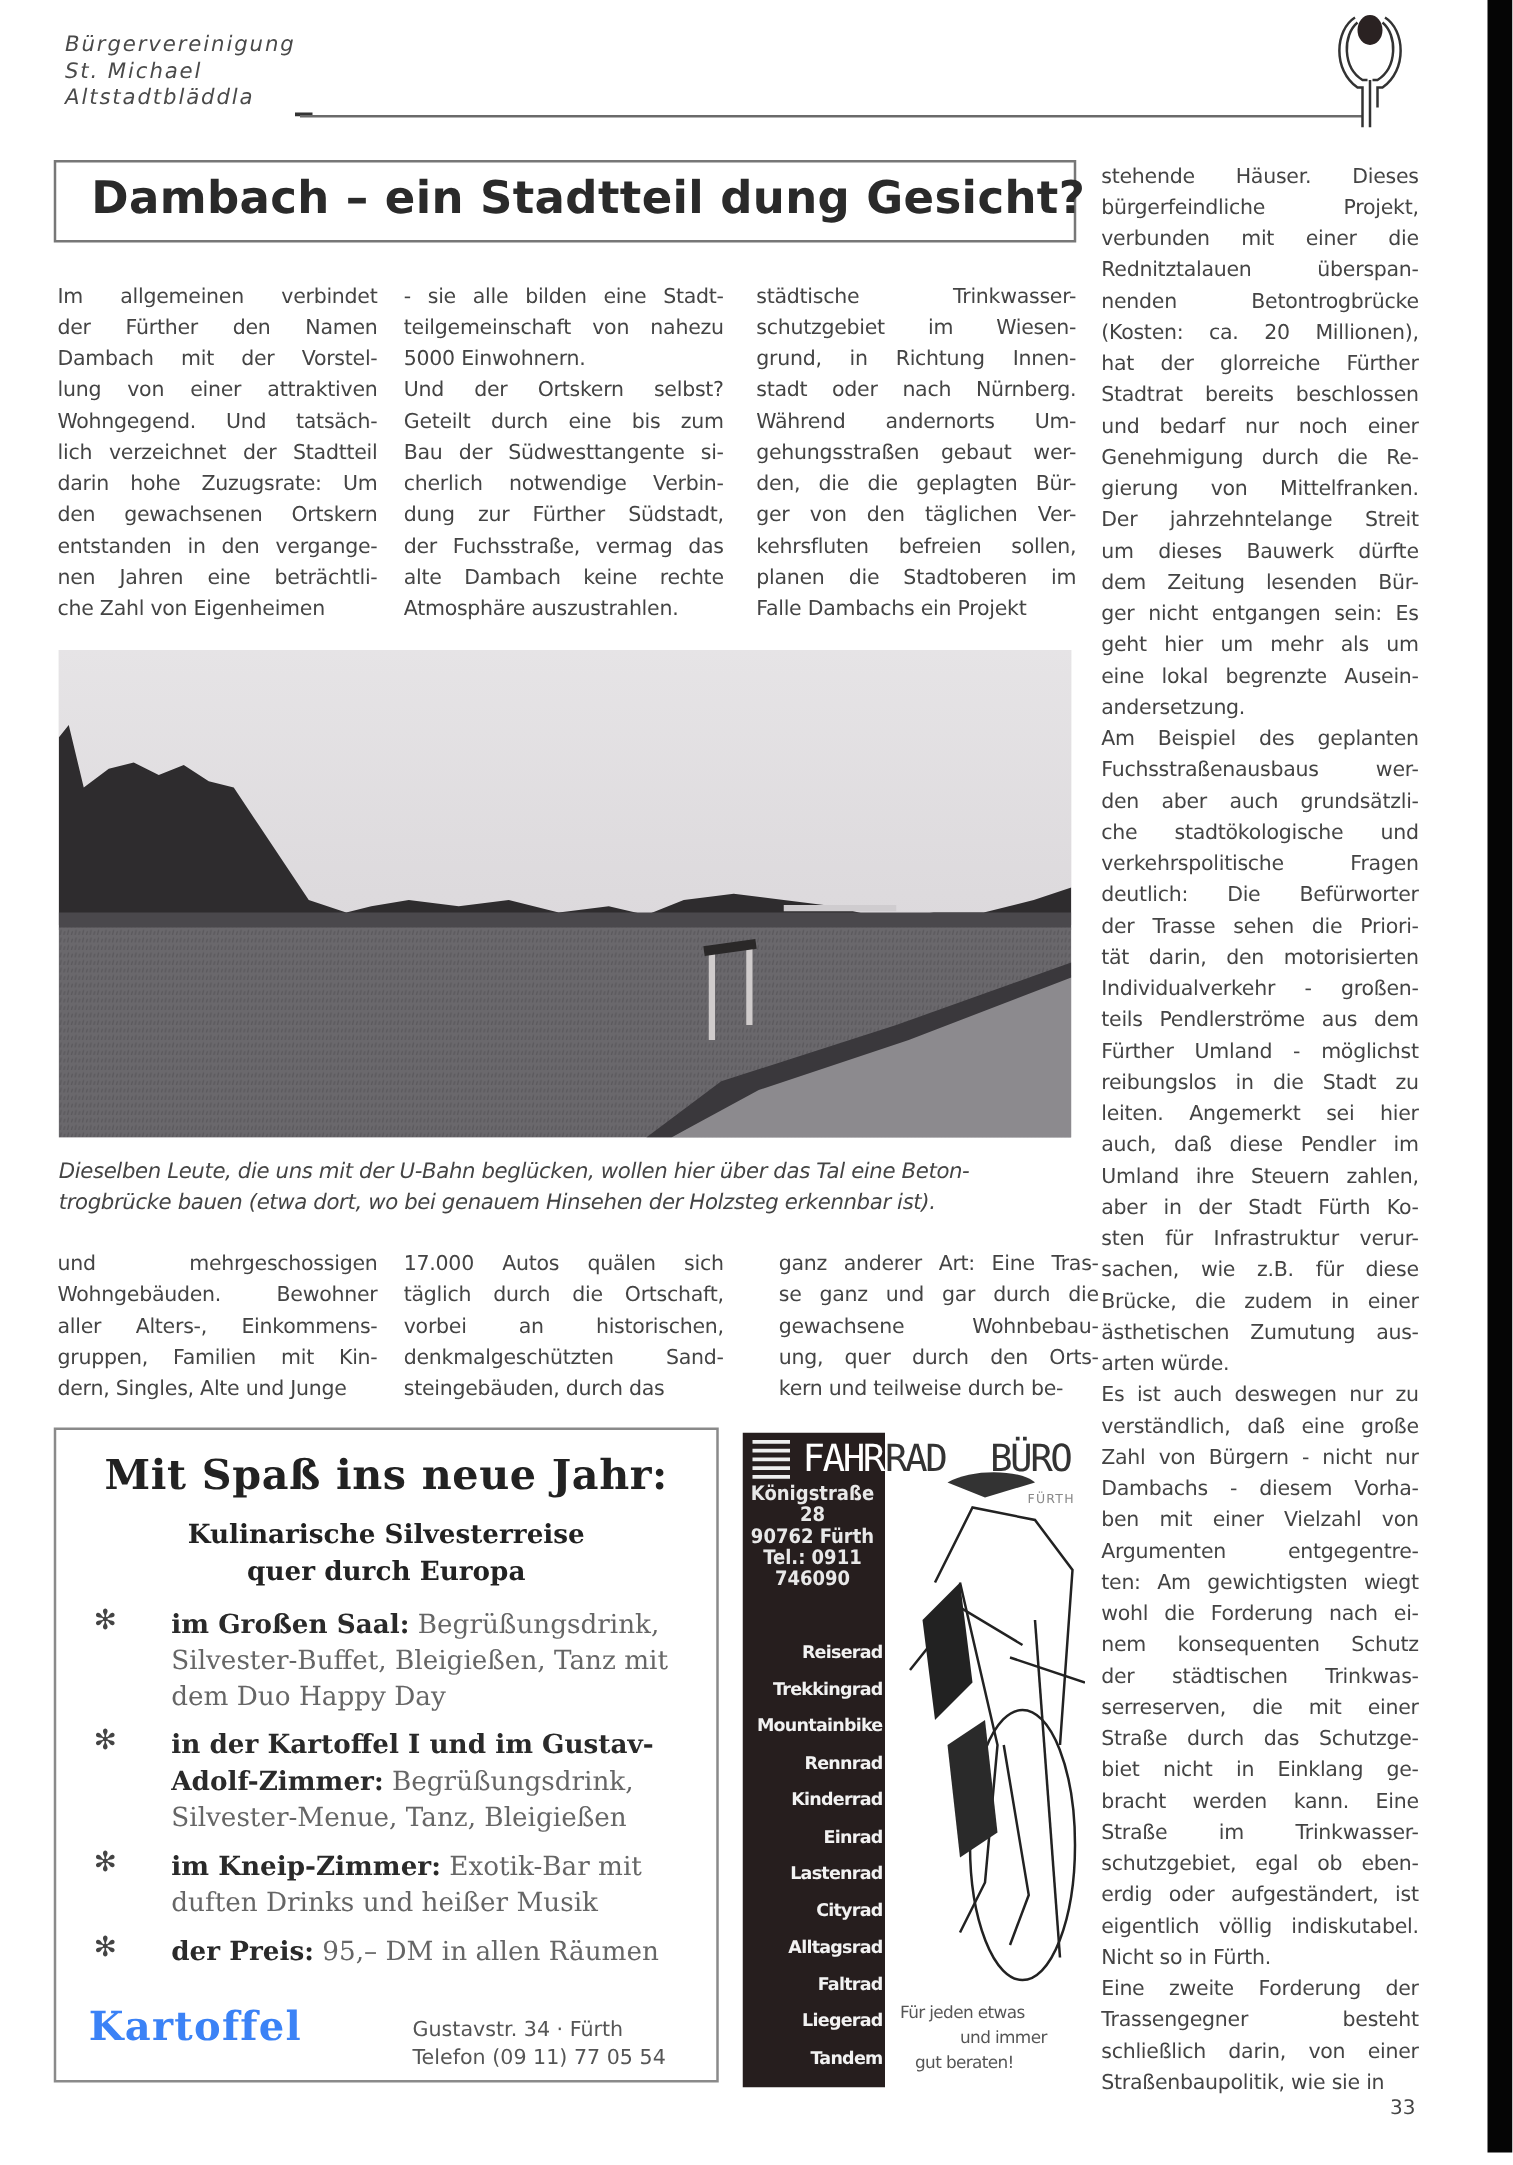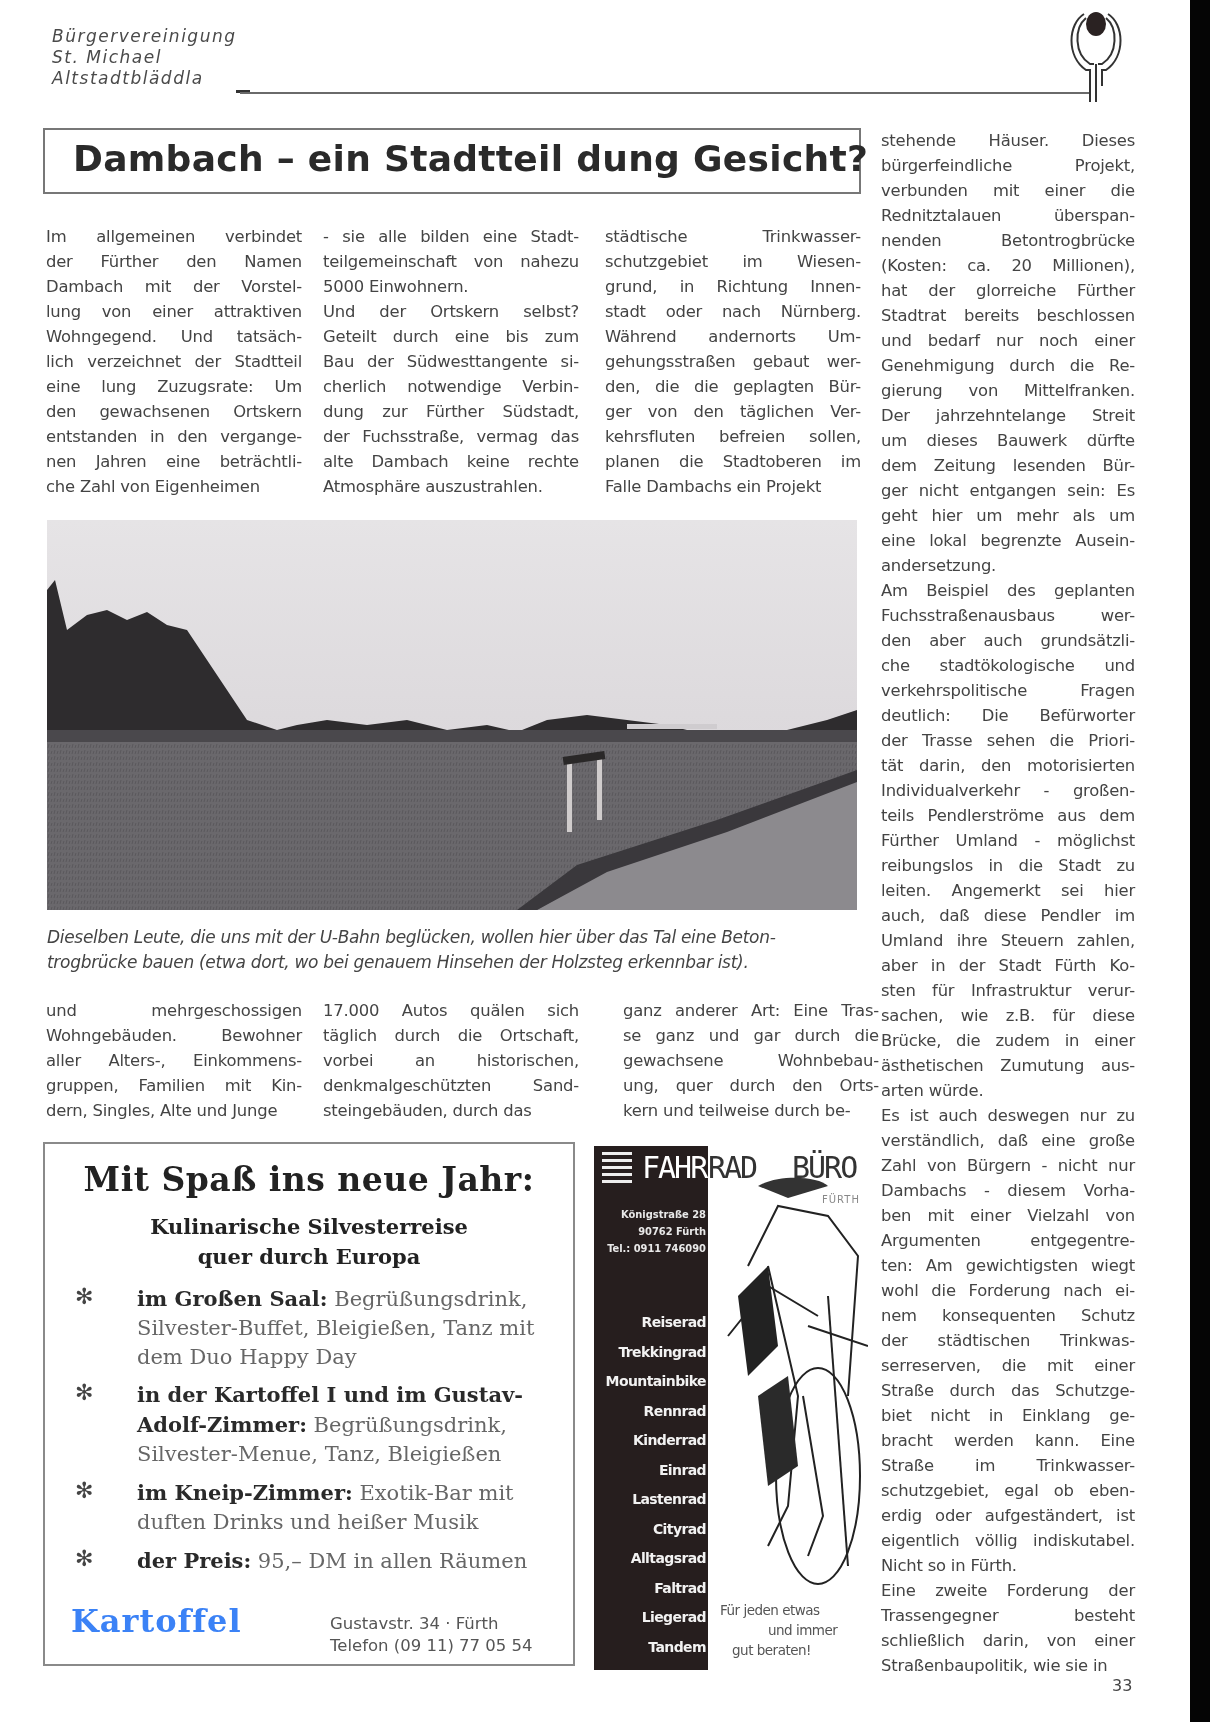--- a/index.html
+++ b/index.html
@@ -38,21 +38,21 @@
 
   .ad-bike { position: absolute; left: 594px; top: 1146px; width: 274px; height: 524px; background: #fff; overflow: hidden; }
   .ad-bike-dark { position: absolute; left: 0; top: 0; width: 114px; height: 524px; background: #261e1e; }
   .ad-bike-stripes { position: absolute; left: 8px; top: 6px; width: 30px; }
   .ad-bike-stripes div { height: 3px; background: #eee; margin-bottom: 4px; }
   .ad-bike-title { position: absolute; top: 4px; font-family: "DejaVu Sans Mono", monospace; font-size: 30px; letter-spacing: -2px; white-space: nowrap; }
   .ad-bike-fahr { left: 48px; color: #fff; }
   .ad-bike-rad { left: 114px; color: #333; }
   .ad-bike-buero { left: 198px; color: #333; }
   .ad-bike-city { position: absolute; left: 228px; top: 48px; font-size: 10px; color: #888; letter-spacing: 1px; }
-  .ad-bike-addr { position: absolute; right: 162px; top: 60px; text-align: right; color: #e8e8e8; font-size: 11px; line-height: 17px; font-family: "DejaVu Sans Condensed", "DejaVu Sans", sans-serif; font-weight: bold; }
+  .ad-bike-addr { position: absolute; right: 162px; top: 40px; text-align: center; color: #e8e8e8; font-size: 16px; line-height: 17px; font-family: "DejaVu Sans Condensed", "DejaVu Sans", sans-serif; font-weight: bold; }
   .ad-bike-list { position: absolute; right: 162px; top: 162px; text-align: right; color: #f2f2f2; font-size: 14px; line-height: 29.5px; font-weight: bold; font-family: "DejaVu Sans", sans-serif; letter-spacing: -0.6px; }
   .ad-bike-slogan { position: absolute; left: 126px; top: 454px; color: #555; font-size: 13.5px; line-height: 20px; font-family: "DejaVu Sans", sans-serif; letter-spacing: -0.5px; }
   .ad-bike-art { position: absolute; left: 114px; top: 0; width: 160px; height: 440px; }
 
   .page-number { position: absolute; left: 1112px; top: 1676px; font-size: 16px; color: #444; font-family: "DejaVu Sans", sans-serif; }
 </style>
 </head>
 <body>
 
 <div class="right-edge"></div>
@@ -79,21 +79,21 @@
   <div class="headline">Dambach – ein Stadtteil dung Gesicht?</div>
 </div>
 
 <div class="col" id="ct1" style="left:46px; top:224px; width:256px;">
     <span class="ln">Im allgemeinen verbindet</span>
     <span class="ln">der Fürther den Namen</span>
     <span class="ln">Dambach mit der Vorstel-</span>
     <span class="ln">lung von einer attraktiven</span>
     <span class="ln">Wohngegend. Und tatsäch-</span>
     <span class="ln">lich verzeichnet der Stadtteil</span>
-    <span class="ln">eine lung Zuzugsrate: Um</span>
+    <span class="ln">darin hohe Zuzugsrate: Um</span>
     <span class="ln">den gewachsenen Ortskern</span>
     <span class="ln">entstanden in den vergange-</span>
     <span class="ln">nen Jahren eine beträchtli-</span>
     <span class="ln last">che Zahl von Eigenheimen</span>
   </div>
 <div class="col" id="ct2" style="left:323px; top:224px; width:256px;">
     <span class="ln">- sie alle bilden eine Stadt-</span>
     <span class="ln">teilgemeinschaft von nahezu</span>
     <span class="ln last">5000 Einwohnern.</span>
     <span class="ln">Und der Ortskern selbst?</span>

